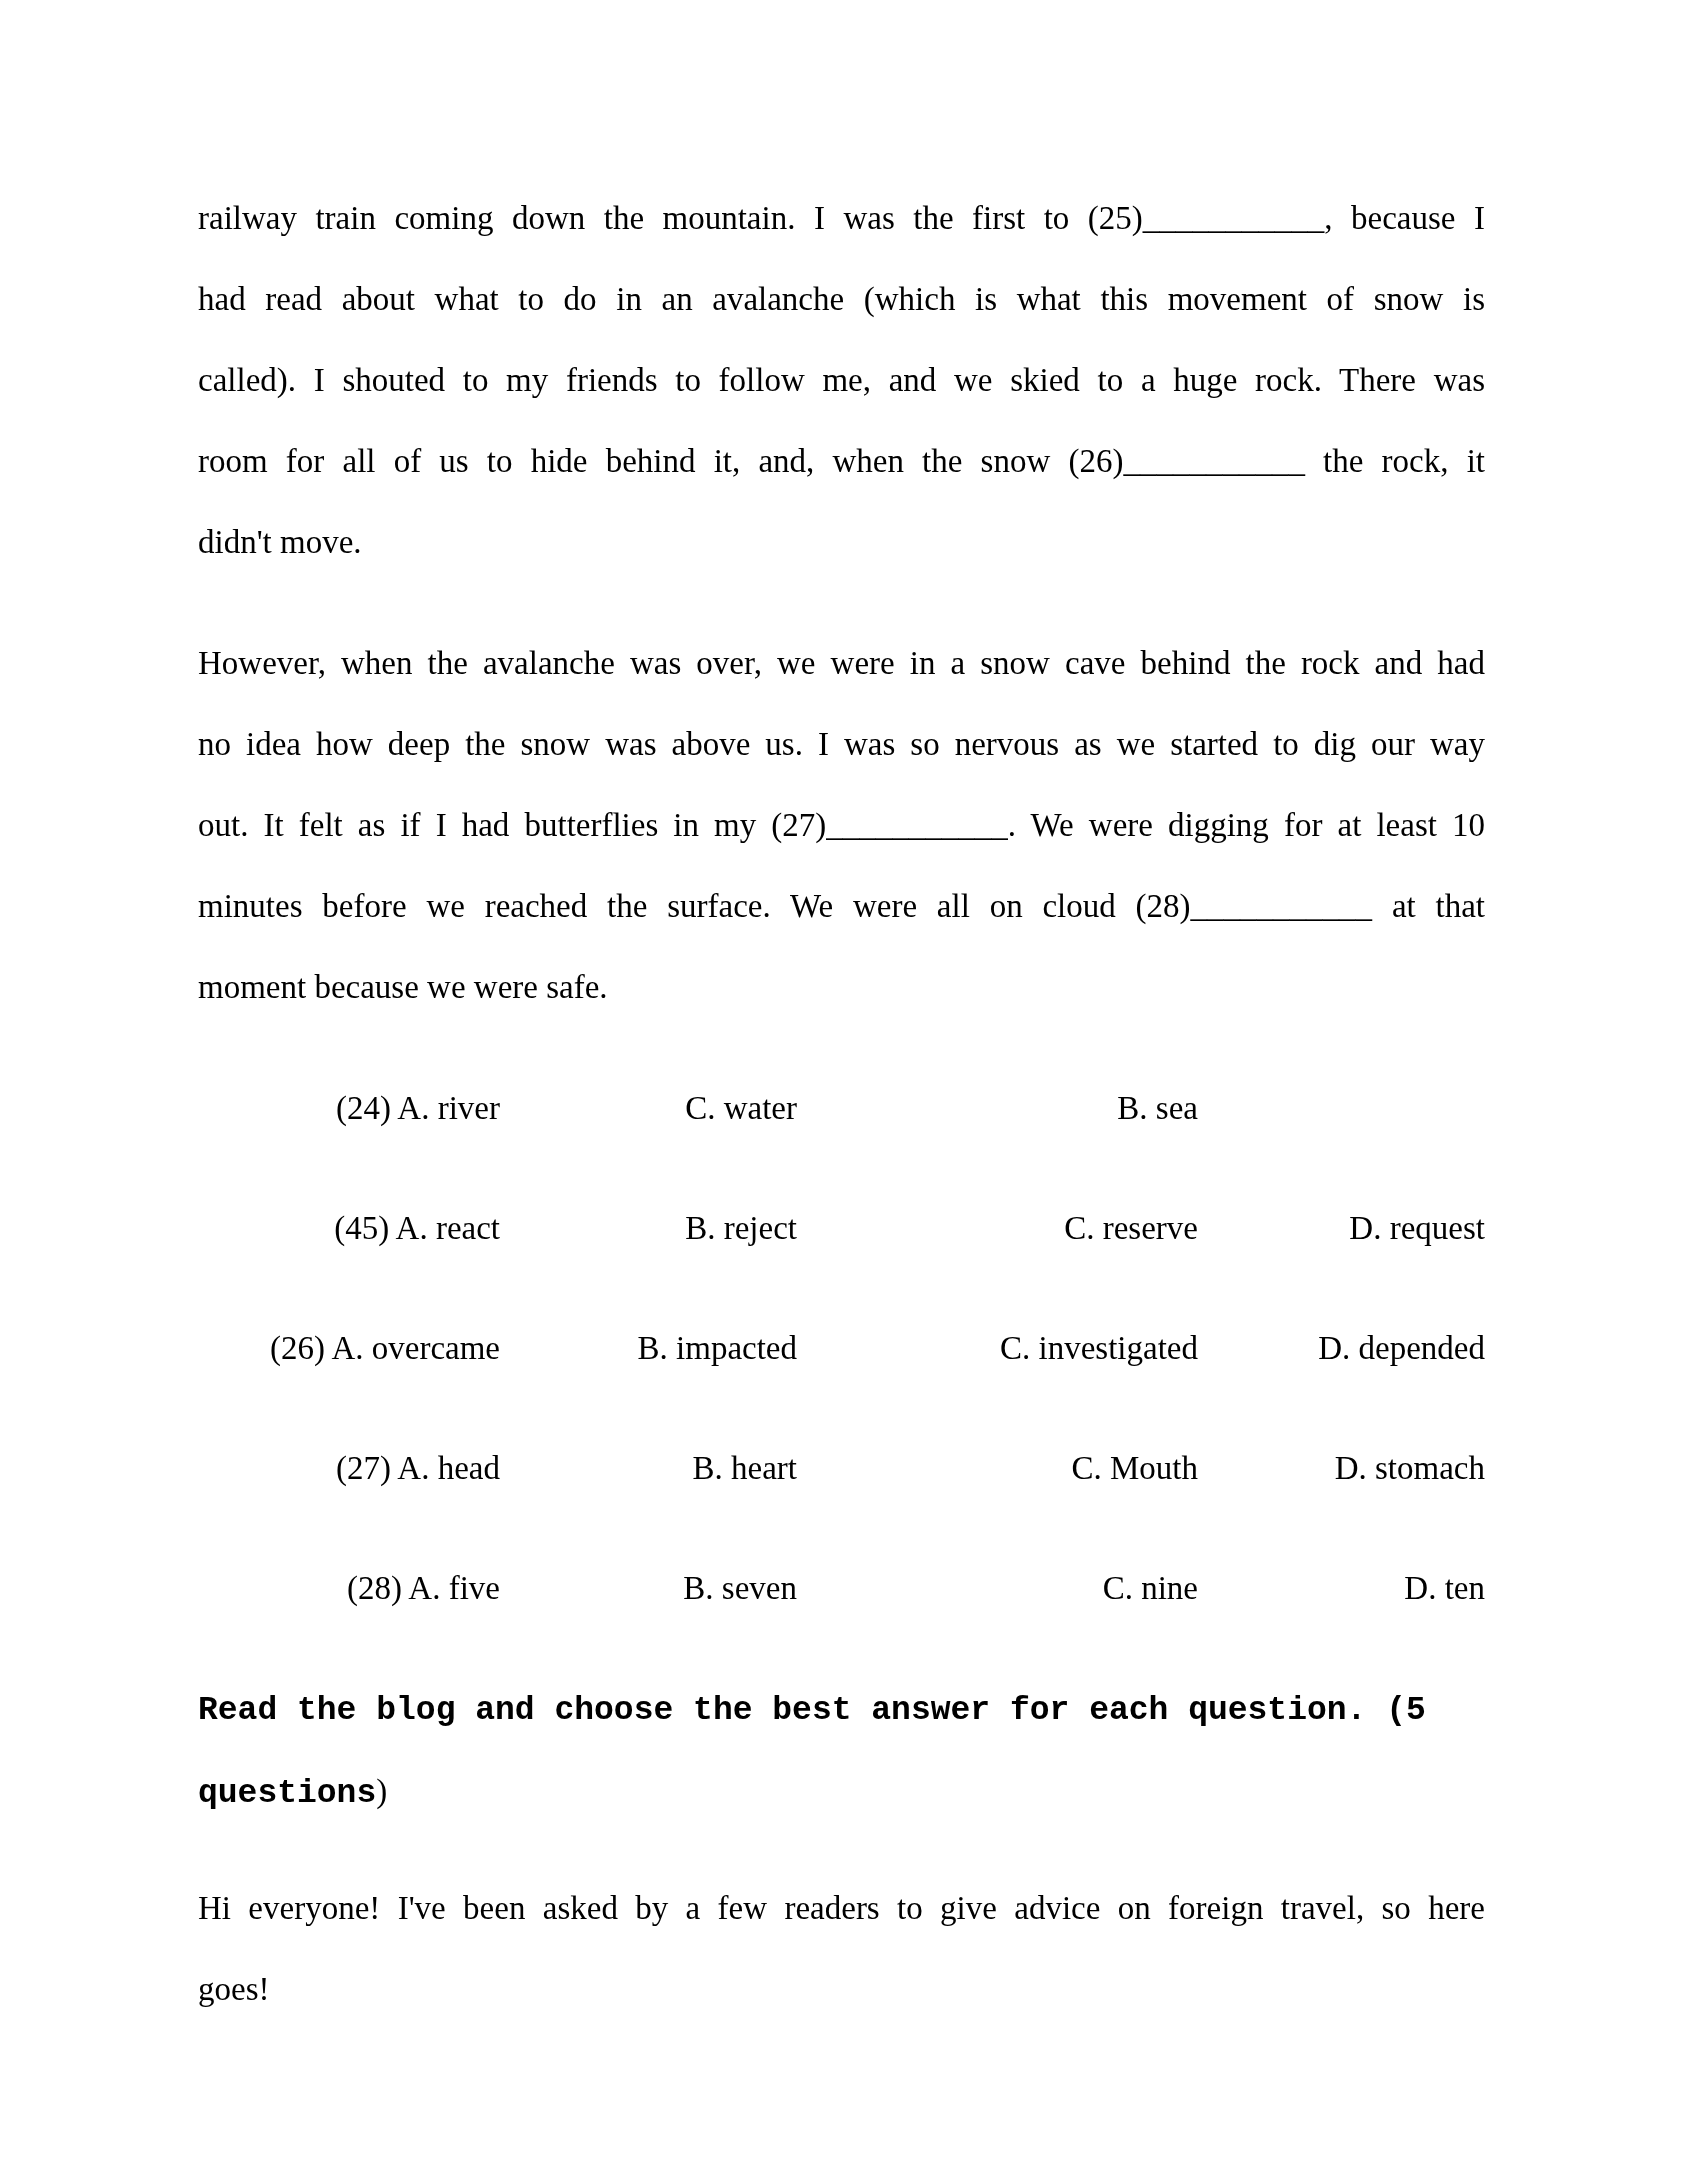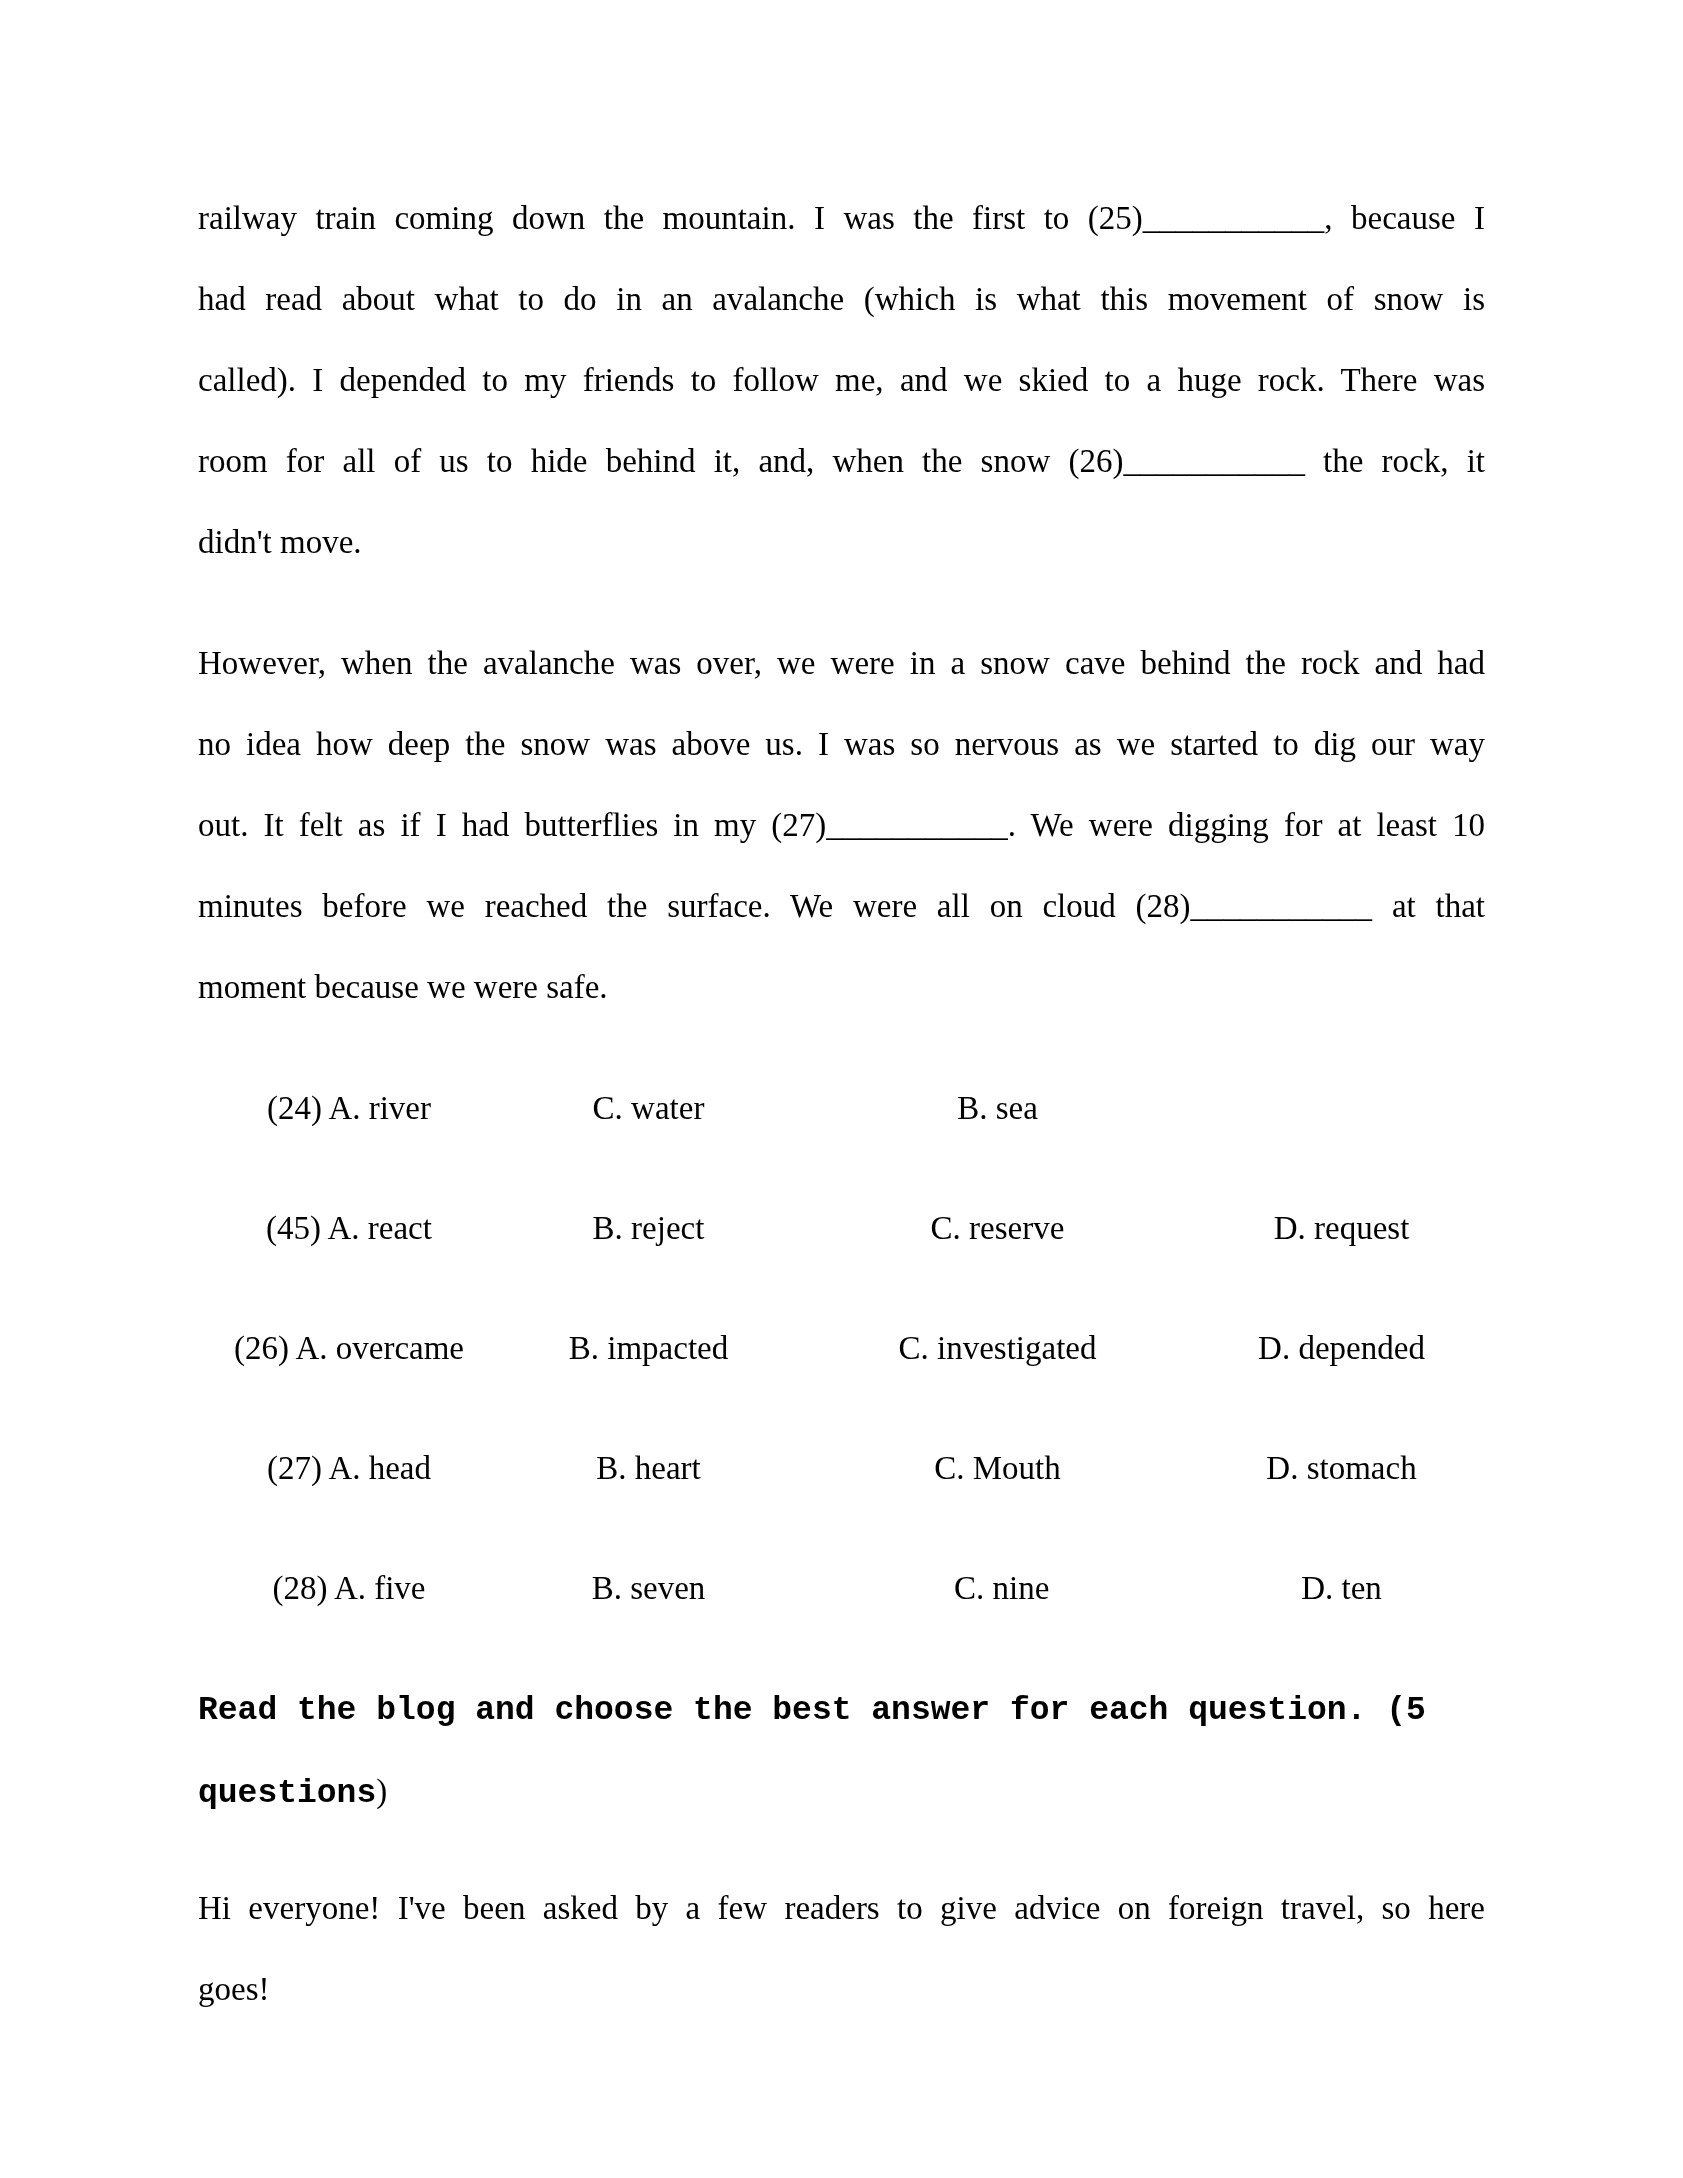--- a/index.html
+++ b/index.html
@@ -35,21 +35,21 @@
     margin: 0;
   }
   .q-row {
     display: grid;
     grid-template-columns: 302px 297px 401px auto;
     line-height: 81px;
     margin-bottom: 39px;
   }
   .q-col {
     white-space: pre-wrap;
-    text-align: center;
+    text-align: right;
   }
   .section-heading {
     line-height: 81px;
     margin: 12px 0 34px 0;
     text-align: left;
   }
   .section-heading .bold {
     font-weight: bold;
     font-family: Liberation Mono, monospace;
   }
@@ -58,21 +58,21 @@
   }
 </style>
 </head>
 <body>
 
 <div class="page">
 
   <div class="para">
     <div class="line">railway train coming down the mountain. I was the first to (25)___________, because I</div>
     <div class="line">had read about what to do in an avalanche (which is what this movement of snow is</div>
-    <div class="line">called). I depended to my friends to follow me, and we skied to a huge rock. There was</div>
+    <div class="line">called). I shouted to my friends to follow me, and we skied to a huge rock. There was</div>
     <div class="line">room for all of us to hide behind it, and, when the snow (26)___________ the rock, it</div>
     <div class="line last">didn't move.</div>
   </div>
 
   <div class="para">
     <div class="line">However, when the avalanche was over, we were in a snow cave behind the rock and had</div>
     <div class="line">no idea how deep the snow was above us. I was so nervous as we started to dig our way</div>
     <div class="line">out. It felt as if I had butterflies in my (27)___________. We were digging for at least 10</div>
     <div class="line">minutes before we reached the surface. We were all on cloud (28)___________ at that</div>
     <div class="line last">moment because we were safe.</div>

